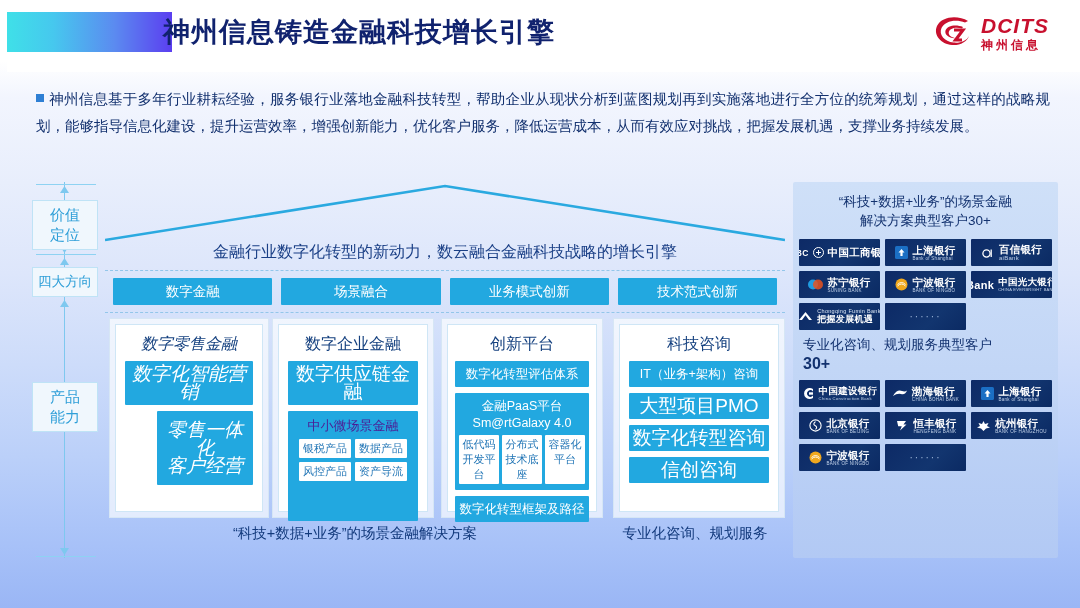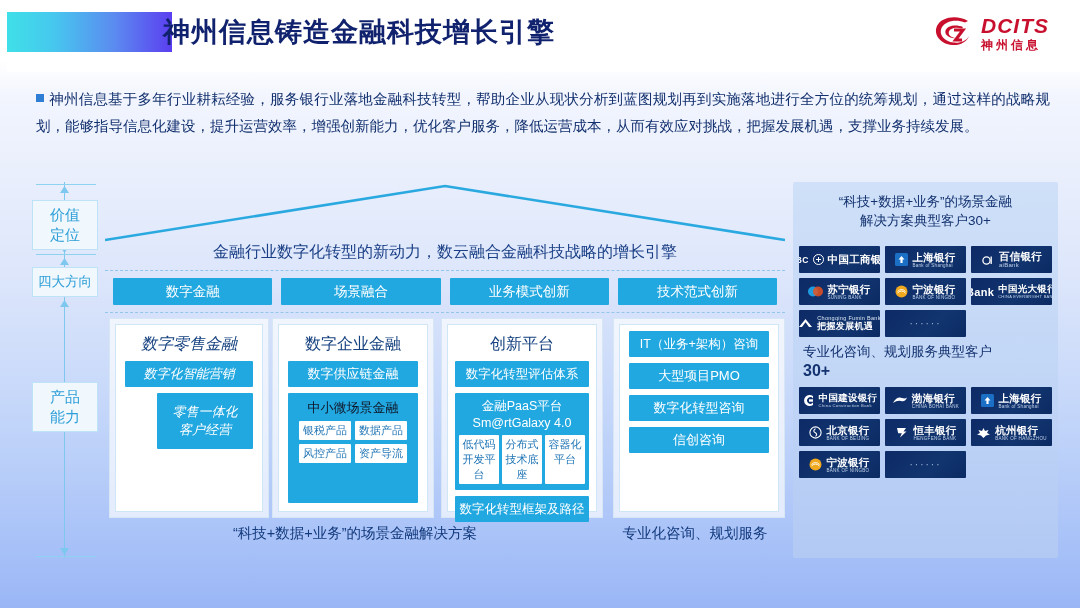--- a/index.html
+++ b/index.html
@@ -79,26 +79,26 @@
   .card {
     width:100%; height:100%; background:#fff;
     border:1px solid #cfe6f6; padding:6px 9px;
   }
   .card-title {
     text-align:center; font-size:16px; color:#14407f;
     line-height:26px; margin-bottom:4px;
   }
   .blk {
     background:#22a8e0; color:#fff; text-align:center;
-    font-size:13px; border-radius:1px; margin-bottom:6px;
+    font-size:19px; border-radius:1px; margin-bottom:6px;
     padding:4px 2px; line-height:18px;
   }
   .blk.tall { padding:10px 2px;margin-left:32px; }
   .grp { background:#22a8e0; border-radius:1px; padding:5px 4px 6px; margin-bottom:6px; }
-  .grp-title { color:#0f172a; font-size:13px; text-align:center; line-height:19px; }
+  .grp-title { color:#4c1d95; font-size:13px; text-align:center; line-height:19px; }
   .chips2 { display:flex; flex-wrap:wrap; gap:4px; justify-content:center; margin-top:4px; }
   .chip {
     background:#fff; color:#1f74b5; font-size:11px;
     padding:2px 4px; border-radius:1px; line-height:15px; white-space:nowrap;
   }
   .chips3 { display:flex; gap:3px; margin-top:3px; }
   .chip3 {
     flex:1; background:#fff; color:#1f74b5; font-size:11px;
     text-align:center; line-height:15px; padding:2px 1px; border-radius:1px;
   }
@@ -109,21 +109,21 @@
   }
 
   
   .right {
     position:absolute; left:793px; top:182px; width:265px; height:376px;
     background: linear-gradient(180deg,#cfe0f8 0%, #c2d6f6 50%, #b2c9f4 100%);
     border-radius:2px; padding:6px 6px 5px;
   }
   .rt-head {
     font-size:13.5px; color:#13326f; text-align:center;
-    line-height:19px; padding:4px 2px 16px;
+    line-height:19px; padding:4px 2px 9px;
   }
   .rt-head.left { text-align:left; padding:5px 4px 6px; }
   .rt-head b { font-size:16px; }
   .logogrid { display:grid; grid-template-columns:1fr 1fr 1fr; gap:5px; }
   .logocell {
     background:linear-gradient(135deg,#0d2a66 0%, #12356f 60%, #0b2a63 100%);
     height:27px; display:flex; align-items:center; justify-content:center;
     gap:4px; border-radius:1px; overflow:hidden; padding:0 4px;
   }
   .lg-cn { color:#fff; font-size:10.5px; font-weight:bold; letter-spacing:.3px; white-space:nowrap; }
@@ -262,20 +262,21 @@
               <div class="chip3">分布式技术底座</div>
               <div class="chip3">容器化平台</div>
             </div>
           </div>
           <div class="blk" style="font-size:12.5px; margin-bottom:0">数字化转型框架及路径</div>
         </div>
       </div>
 
       <div class="cardwrap" style="left:508px; width:172px; height:200px;">
         <div class="card">
+          <div class="card-title">科技咨询</div>
           <div class="blk" style="font-size:12.5px">IT（业务+架构）咨询</div>
           <div class="blk">大型项目PMO</div>
           <div class="blk">数字化转型咨询</div>
           <div class="blk">信创咨询</div>
         </div>
       </div>
     </div>
 
     <div class="caption" style="left:0; top:342px; width:500px;">“科技+数据+业务”的场景金融解决方案</div>
     <div class="caption" style="left:500px; top:342px; width:180px;">专业化咨询、规划服务</div>

